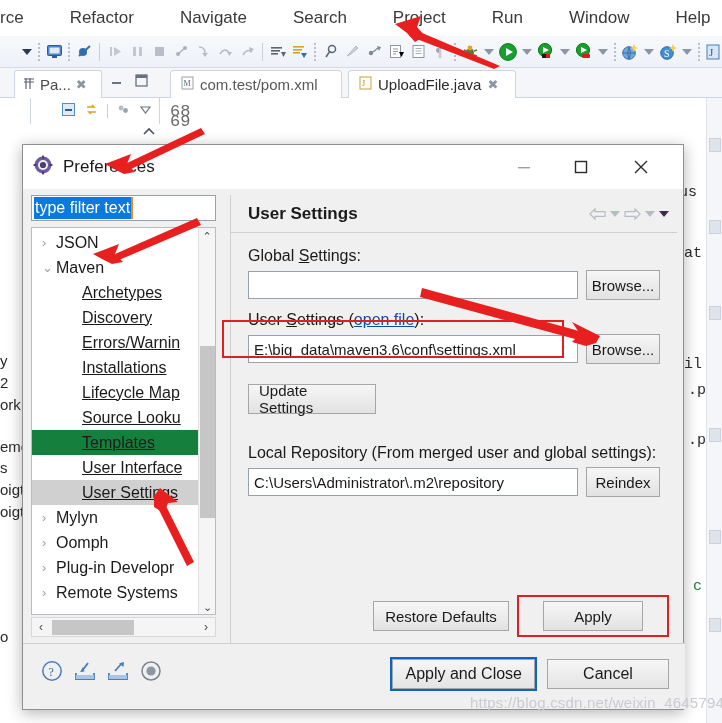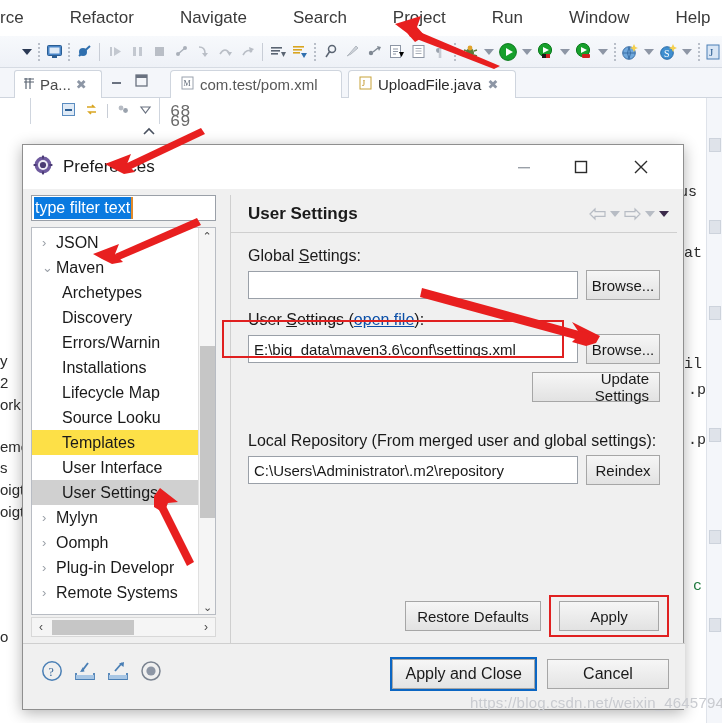--- a/index.html
+++ b/index.html
@@ -187,22 +187,22 @@
     padding-top: 2px;
   }
   .trow {
     height: 25px; display: flex; align-items: center;
     font-size: 16px; color: #1a1a1a; white-space: nowrap;
     padding-left: 10px;
   }
   .trow .arr {
     width: 14px; color: #9aa0a8; font-size: 13px; flex: 0 0 auto;
   }
-  .trow.child { padding-left: 30px; }
-  .trow.sel-light { background: #fde047; }
+  .trow.child { padding-left: 50px; text-decoration: underline; }
+  .trow.sel-light { background: #15803d; }
   .trow.sel-gray { background: #d0d0d0; }
   .trow .lbl { overflow: hidden; }
   
   #tv-sb {
     position: absolute; right: 0; top: 0; width: 17px; height: 388px;
     background: #f5f5f5; border-left: 1px solid #e0e0e0;
   }
   #tv-sb .arrw {
     height: 17px; display: flex; align-items: center; justify-content: center;
     font-size: 11px; color: #4a4a4a;
@@ -270,21 +270,21 @@
     cursor: default;
   }
   .link { color: #0b4fa8; text-decoration: underline; }
 
   
   #pane-bottom {
     position: absolute; right: 8px; bottom: 6px;
     display: flex; align-items: center; gap: 8px;
   }
   #applyWrap {
-    border: 2px solid #e02020; padding: 4px 8px;
+    border: 2px solid #e02020; padding: 4px 24px;
   }
   #prefs-footer {
     position: absolute; left: 0; bottom: 0; width: 662px; height: 66px;
     border-top: 1px solid #cfcfcf;
     background: #f0f0f0;
   }
   #footer-icons {
     position: absolute; left: 18px; top: 16px;
     display: flex; align-items: center; gap: 11px;
   }
@@ -760,21 +760,21 @@
           <div class="btn" style="width:74px;">Browse...</div>
         </div>
 
         <div class="fld-label" style="margin-top:11px;">
           <span>User </span><u>S</u><span>ettings (</span><span class="link">open file</span><span>):</span>
         </div>
         <div class="fld-row">
           <div class="tinput" style="width:330px;">E:\big_data\maven3.6\conf\settings.xml</div>
           <div class="btn" style="width:74px;">Browse...</div>
         </div>
-        <div style="margin-top:6px;text-align:right;">
+        <div style="margin-top:18px;">
           <div class="btn" style="width:128px;">Update Settings</div>
         </div>
 
         <div class="fld-label" style="margin-top:30px;">Local Repository (From merged user and global settings):</div>
         <div class="fld-row">
           <div class="tinput" style="width:330px;">C:\Users\Administrator\.m2\repository</div>
           <div class="btn" style="width:74px;">Reindex</div>
         </div>
       </div>
 

